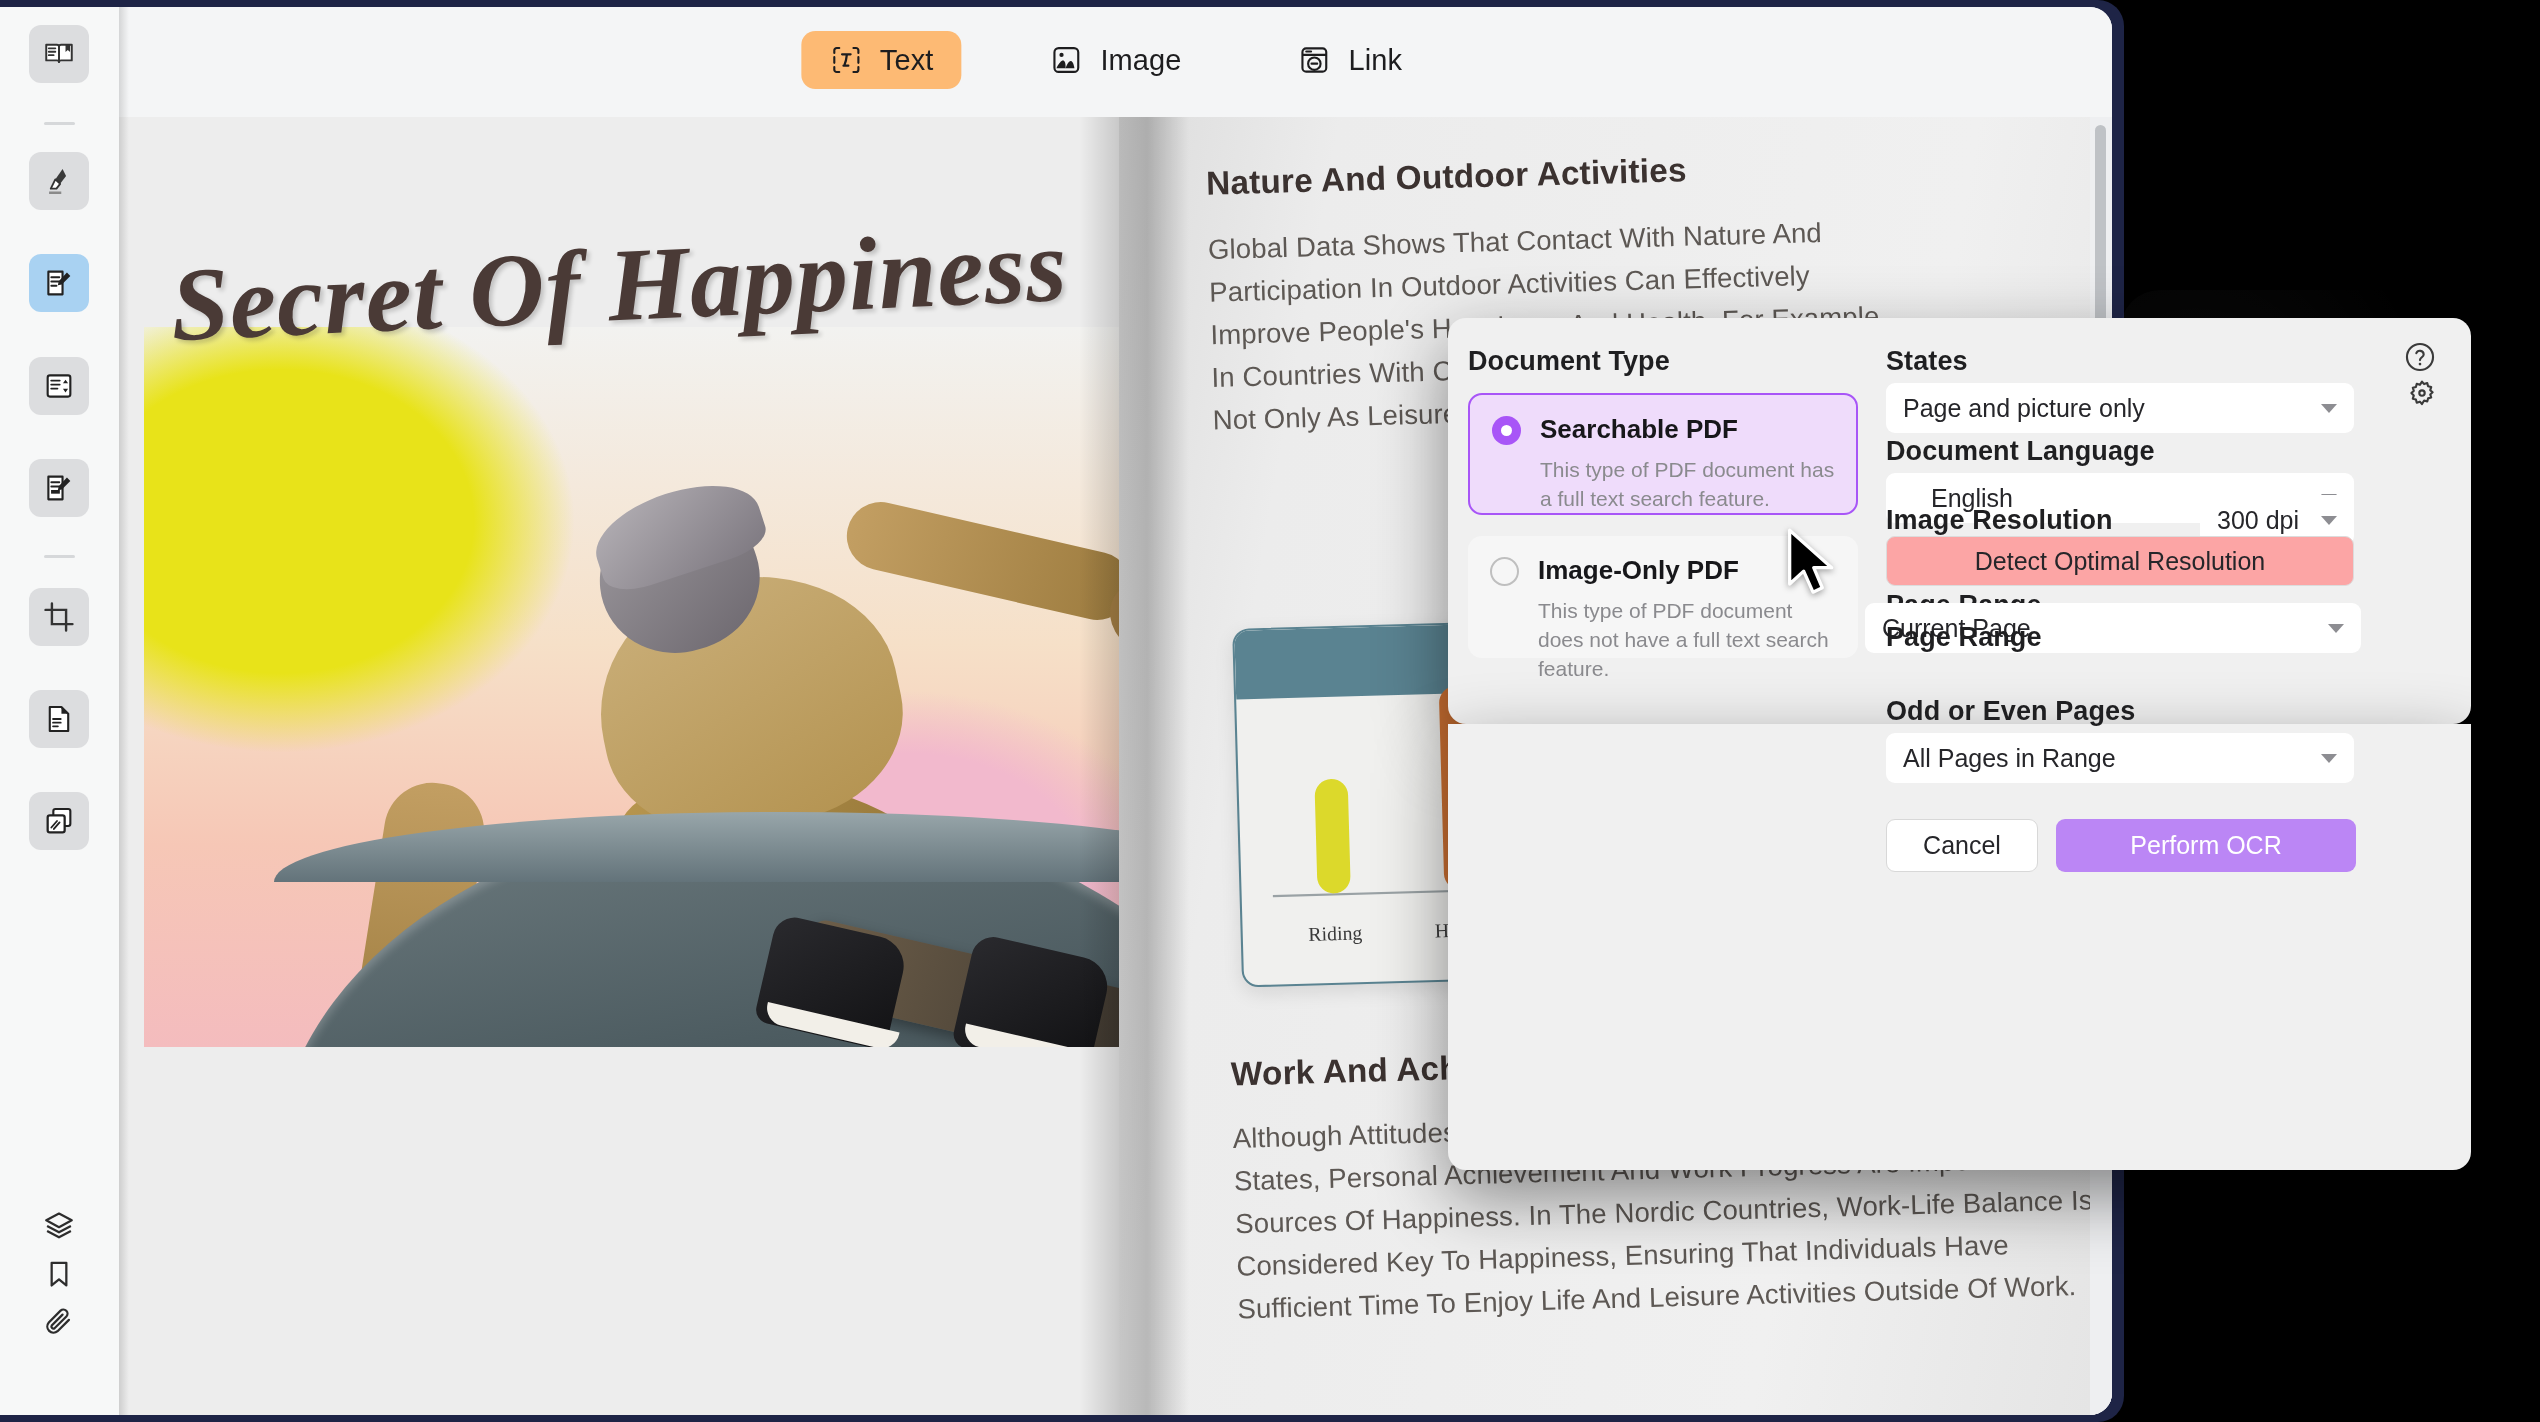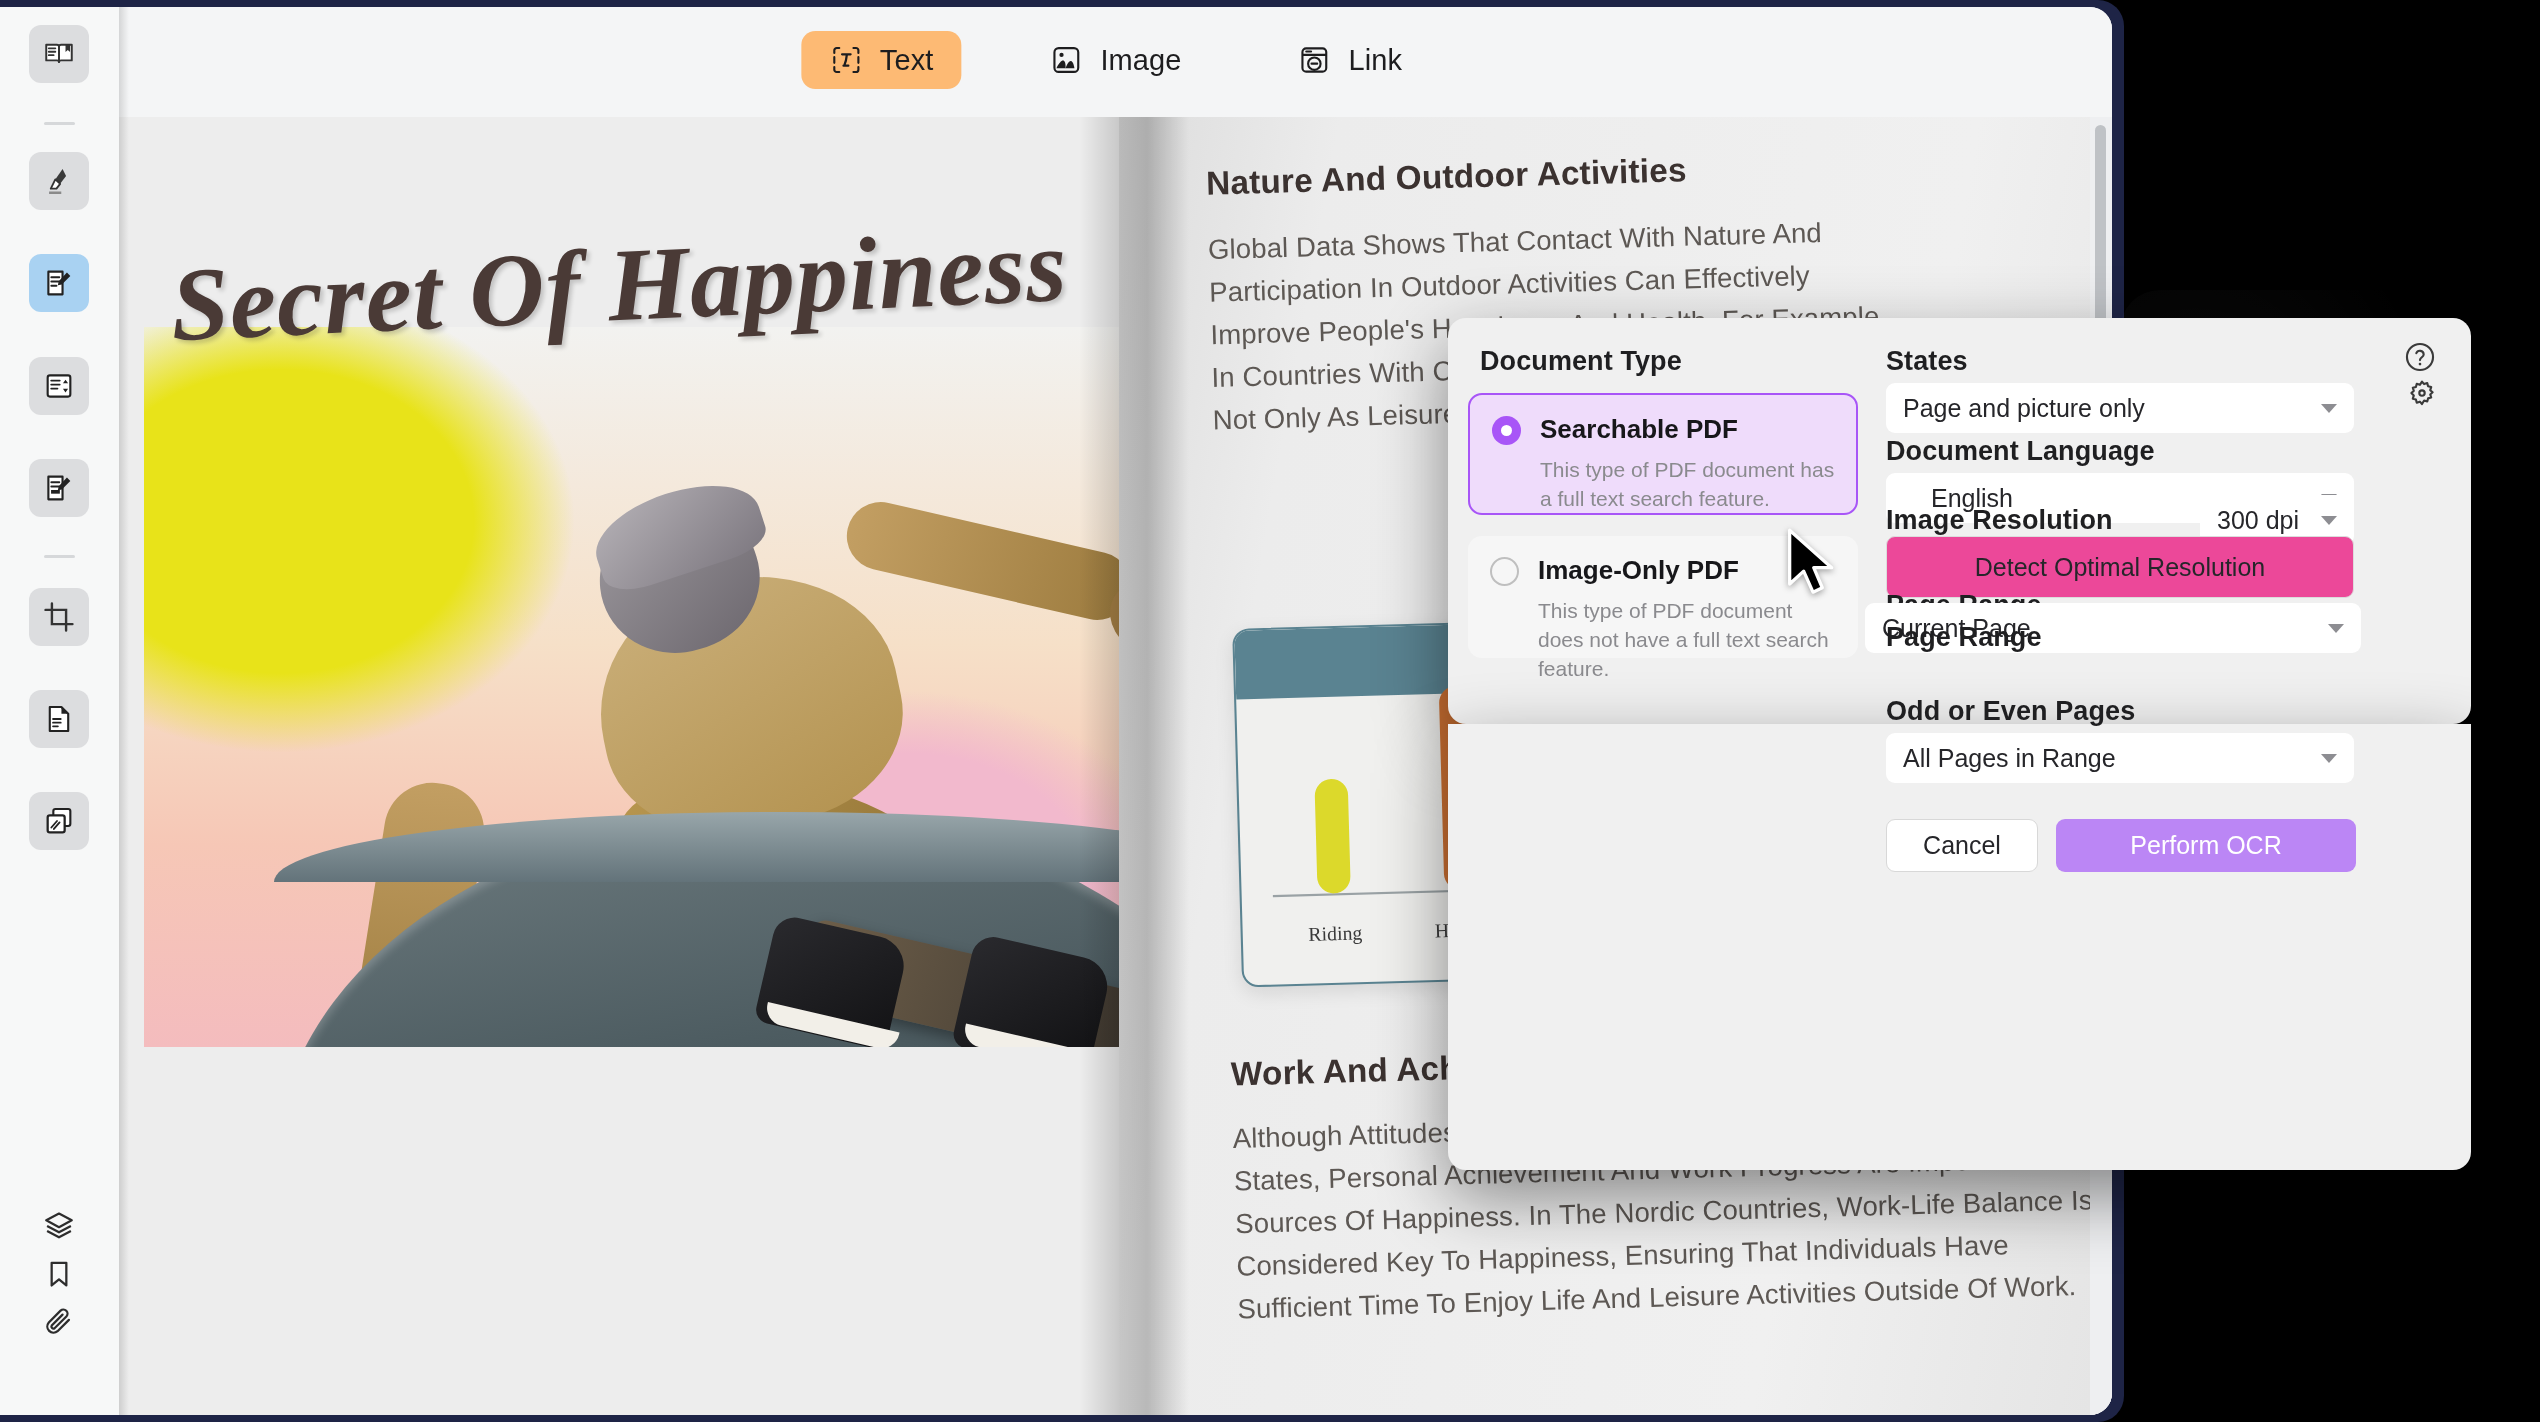--- a/index.html
+++ b/index.html
@@ -457,22 +457,22 @@
   .dlg-btn {
     position: absolute;
     border-radius: 9px;
     display: flex;
     align-items: center;
     justify-content: center;
     font-size: 25px;
   }
   #btn-detect {
     left: 438px; top: 218px;
-    width: 468px; height: 62px;
-    background: #ec4899;
+    width: 468px; height: 50px;
+    background: #fca5a5;
     border: 1px solid #dcdcdc;
     color: #26262a;
   }
   #btn-cancel {
     left: 438px; top: 350px;
     width: 152px; height: 53px;
     background: #ffffff;
     border: 1px solid #d8d8d8;
     color: #26262a;
   }
@@ -727,21 +727,21 @@
       </div>
     </div>
 
   </div>
 </div>
 
 <div id="dlg-glow"></div>
 
 <div id="ocr-dialog">
 
-  <div class="dlg-label" style="left:20px; top:28px;margin-left:12px;">Document Type</div>
+  <div class="dlg-label" style="left:20px; top:28px;">Document Type</div>
 
   <div class="doc-card" id="doc-card-1">
     <div class="radio on"></div>
     <div class="doc-title">Searchable PDF</div>
     <div class="doc-desc">This type of PDF document has a full text search feature.</div>
   </div>
 
   <div class="doc-card" id="doc-card-2">
     <div class="radio off"></div>
     <div class="doc-title">Image-Only PDF</div>

